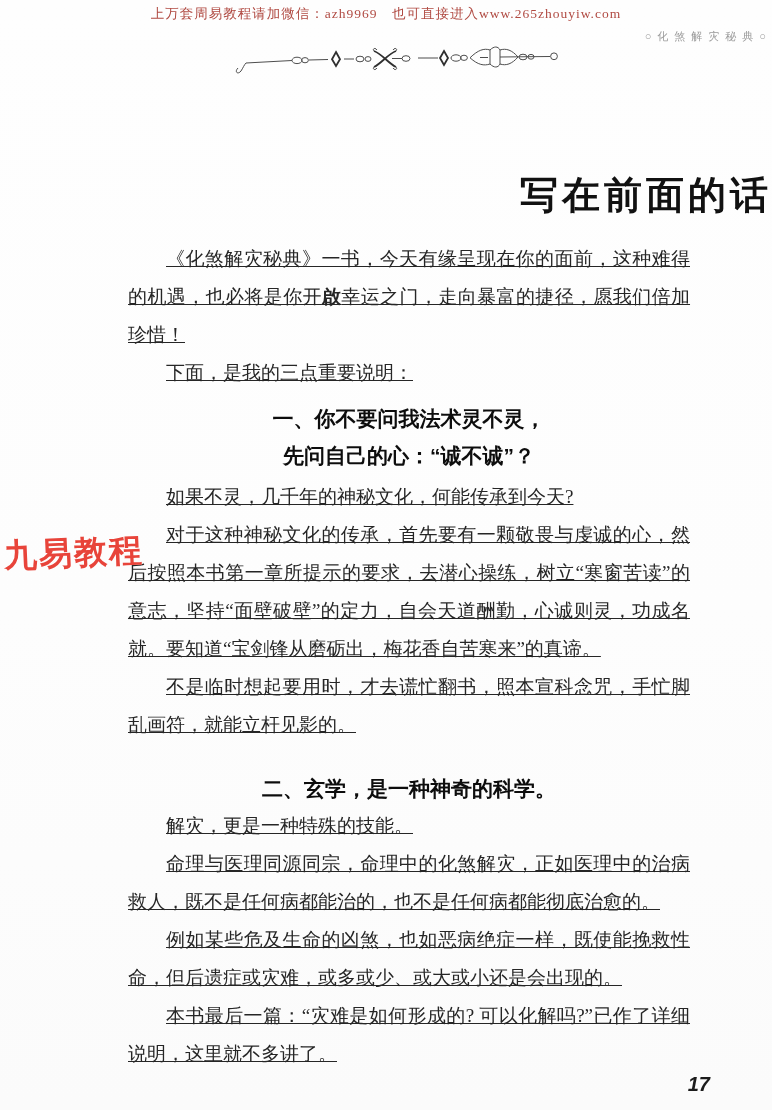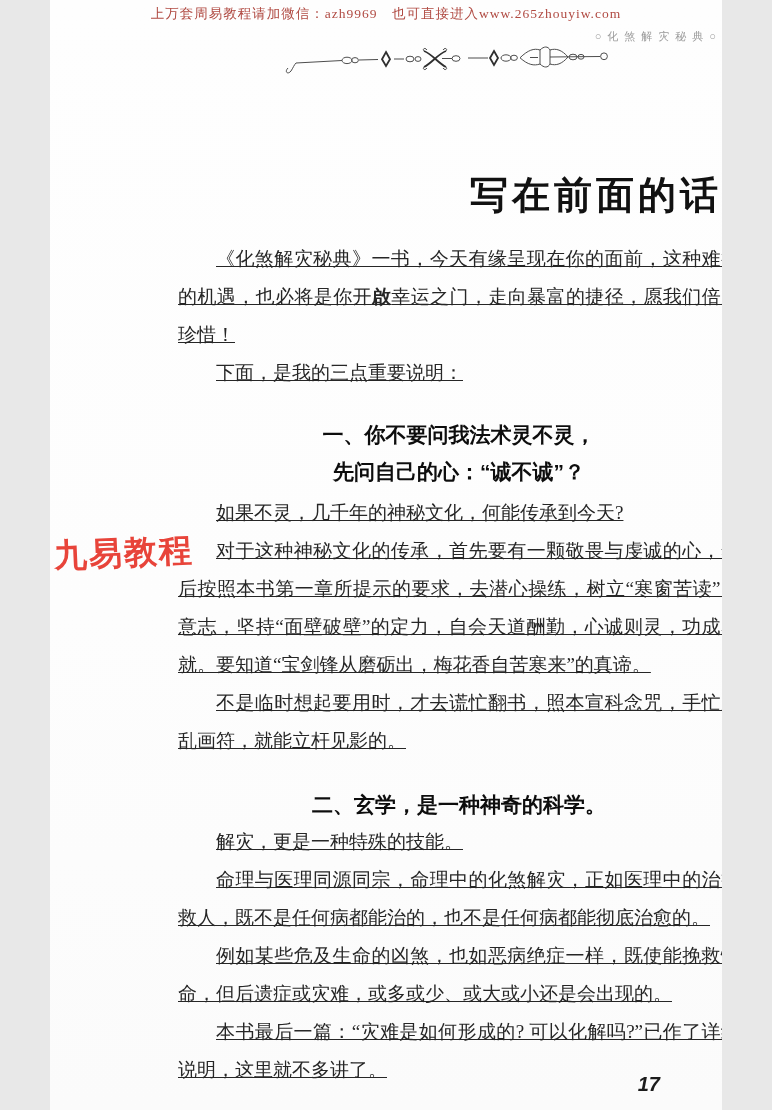--- a/index.html
+++ b/index.html
@@ -1,18 +1,18 @@
 <!DOCTYPE html>
 <html><head>
 <meta charset="utf-8">
 <style>
   html,body{margin:0;padding:0;background:#e8e8e8;}
   .page{
     position:relative;
-    width:672px;height:1110px;
+    width:772px;height:1110px;
     margin:0 auto;
     background:linear-gradient(180deg,#fefefe 0%,#fdfdfd 55%,#fbfbfb 100%);
     overflow:hidden;
     font-family:"Liberation Serif",serif;
     color:#262626;
   }
   .header-notice{
     position:absolute;top:5px;left:0;right:0;
     text-align:center;
     font-size:13.5px;
@@ -39,21 +39,21 @@
     letter-spacing:4px;
     color:#111;
   }
   .content{
     position:absolute;top:240px;left:128px;width:562px;
     font-size:19px;line-height:38px;
     text-align:justify;
   }
   .content p{margin:0;text-indent:2em;text-decoration:underline;}
   .section-heading{
-    margin:24px 0 4px 0;
+    margin:8px 0 4px 0;
     text-align:center;
     font-family:"Liberation Sans",sans-serif;
     font-weight:bold;
     font-size:21px;
     line-height:37px;
     color:#0d0d0d;
   }
   .section-heading div{text-indent:0;}
   .heading-2{margin-top:26px;margin-bottom:0;}
   .bold-char{font-weight:bold;font-family:"Liberation Sans",sans-serif;}

